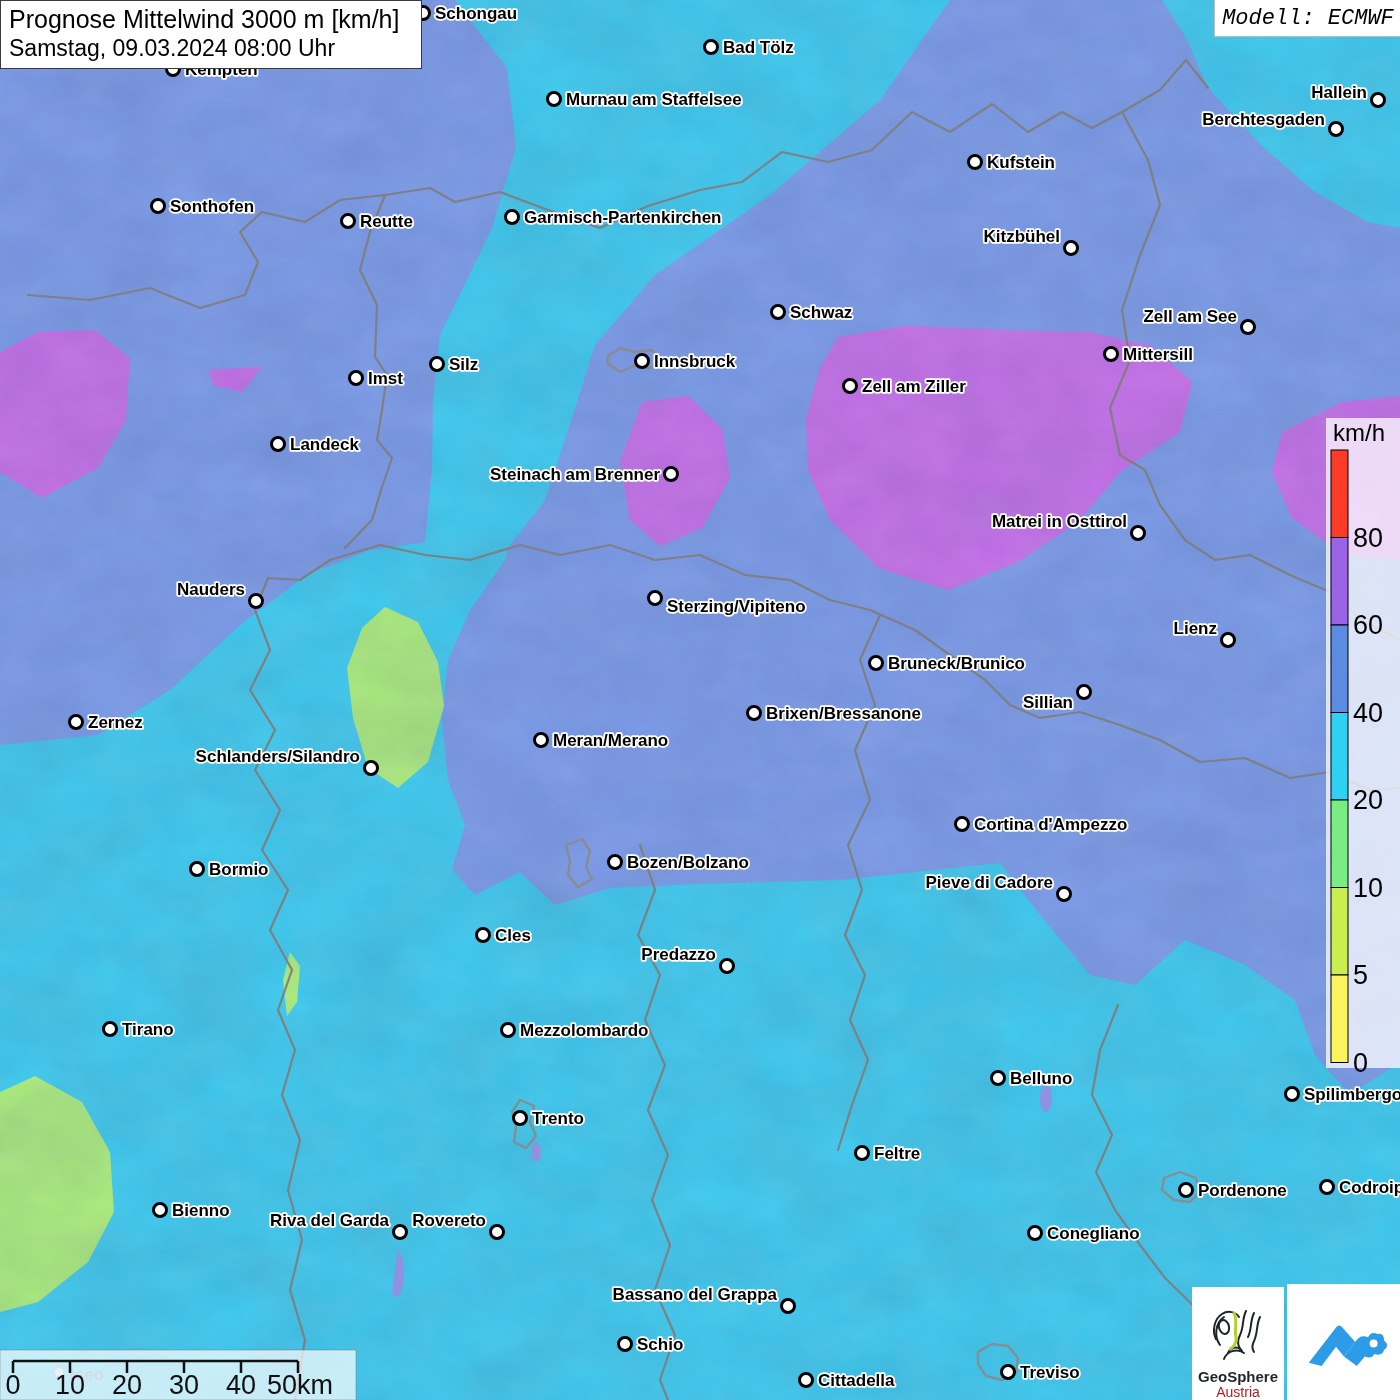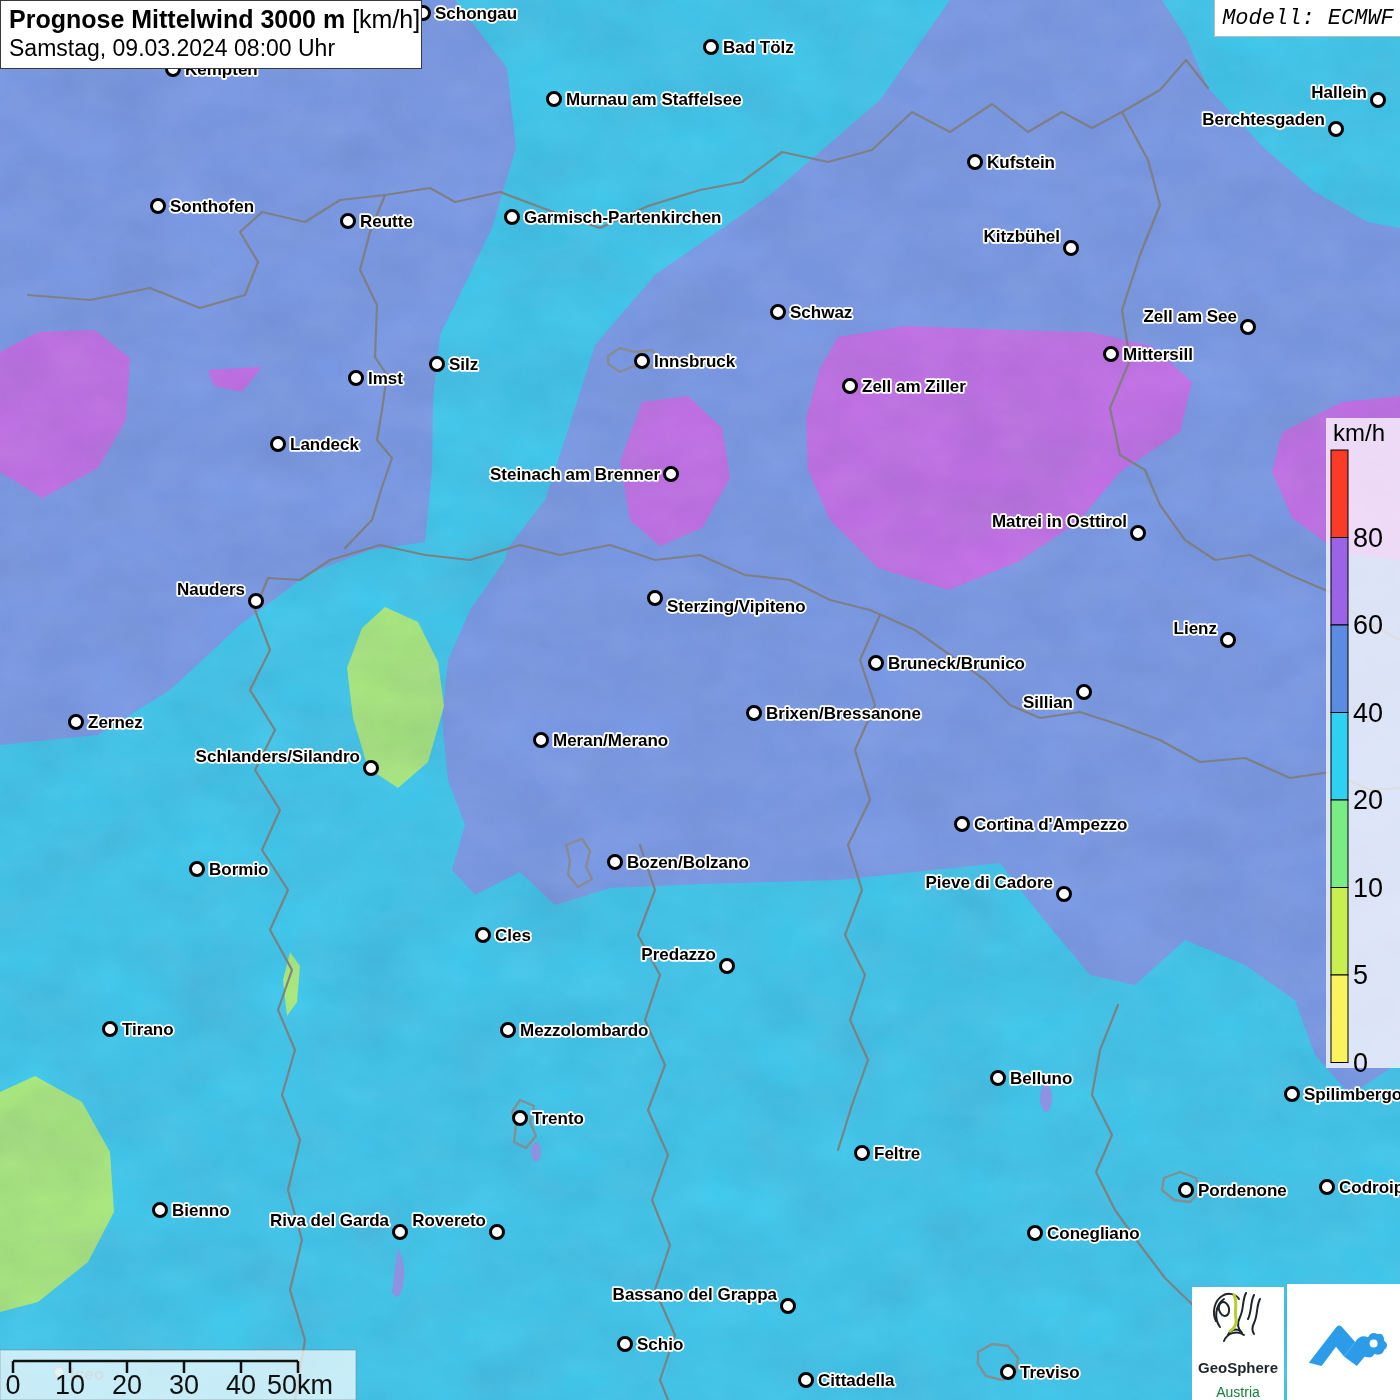--- a/index.html
+++ b/index.html
@@ -11,32 +11,32 @@
   .city-label{font-size:17px;font-weight:bold;fill:#000;
               paint-order:stroke;stroke:#ffffff;stroke-width:3.5px;stroke-linejoin:round;}
   .legend-num{font-size:27px;fill:#000;}
   .legend-title{font-size:24px;fill:#000;}
   .scale-num{font-size:27px;fill:#111;}
   .ghost{font-size:17px;font-weight:bold;fill:#777;opacity:.65;}
 
   .title-box{position:absolute;left:0;top:0;width:404px;background:#fff;
              border:1px solid #3a3a3a;padding:4px 8px 6px 8px;z-index:5;}
   .title-line1{font-size:25px;color:#000;white-space:nowrap;}
-  .title-line1 .b{font-weight:bold;margin-top:32px;}
+  .title-line1 .b{font-weight:normal;margin-top:32px;}
   .title-line2{font-size:23px;color:#000;margin-top:1px;}
 
   .model-box{position:absolute;left:1214px;top:0;width:186px;height:36px;background:#fff;
              border-left:1px solid #bbb;border-bottom:1px solid #bbb;z-index:5;
              display:flex;align-items:center;justify-content:center;}
   .model-box span{font-size:22px;font-style:italic;color:#000;white-space:nowrap;font-family:Liberation Mono, monospace;}
 
   .geo-box{position:absolute;left:1192px;top:1287px;width:92px;height:113px;background:#fff;
-           z-index:5;display:flex;flex-direction:column;align-items:center;justify-content:space-between;}
+           z-index:5;display:flex;flex-direction:column;align-items:center;justify-content:flex-end;}
   .geo-org{font-size:15px;font-weight:bold;color:#1d252b;line-height:1.05;}
-  .geo-country{font-size:14px;color:#15803d;line-height:1.1;}
+  .geo-country{font-size:14px;color:#b91c1c;line-height:1.1;}
   .blue-box{position:absolute;left:1287px;top:1284px;width:113px;height:116px;background:#fff;
             z-index:5;display:flex;align-items:center;justify-content:center;}
 </style>
 </head>
 <body>
 
 <div id="stage">
 
   <svg id="mapsvg" width="1400" height="1400" viewBox="0 0 1400 1400">
     <defs>

